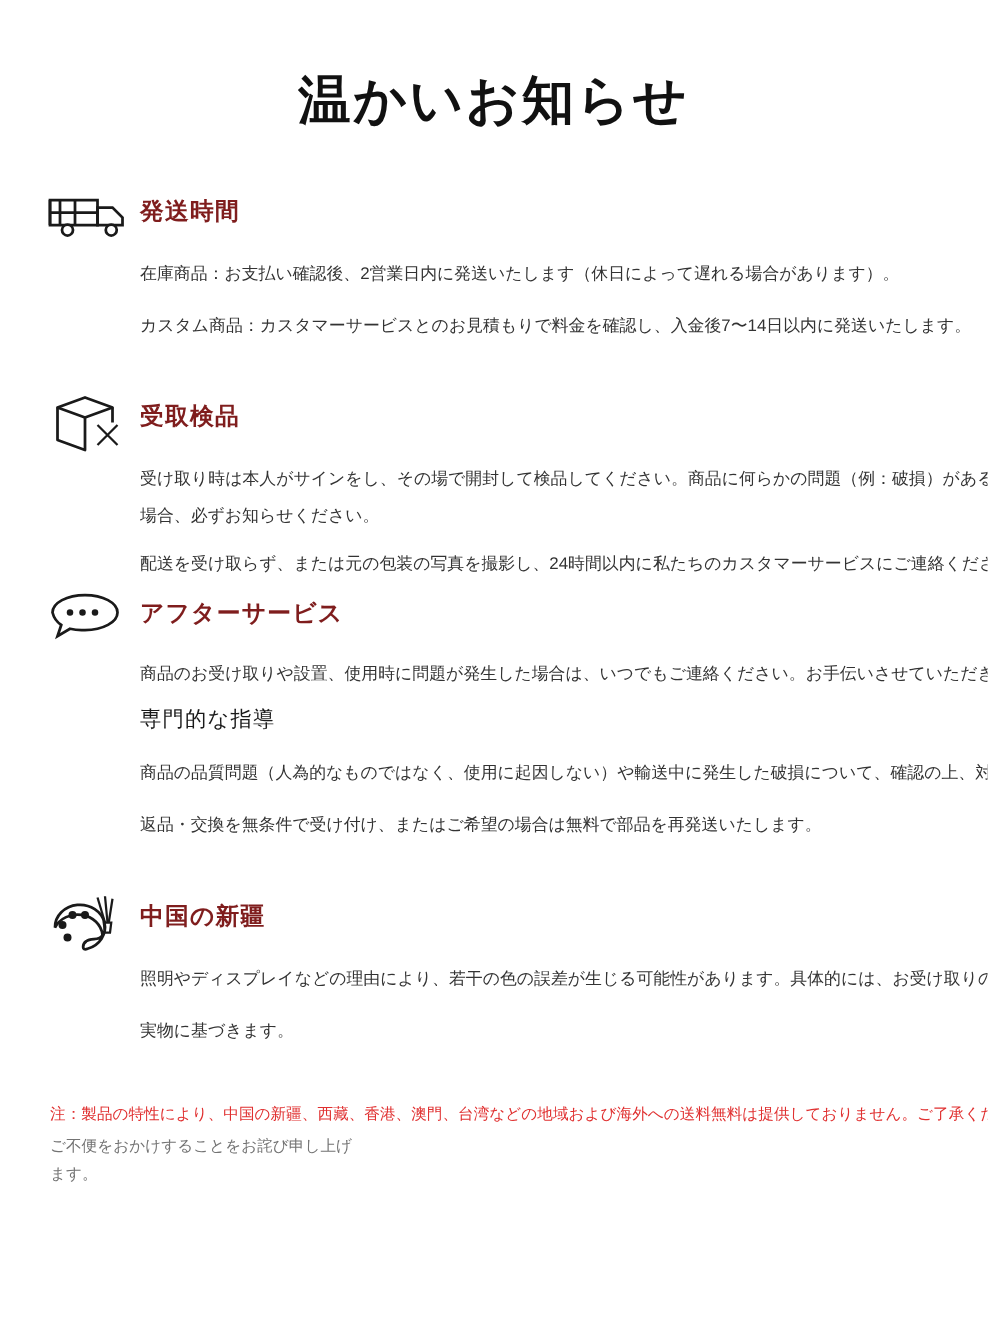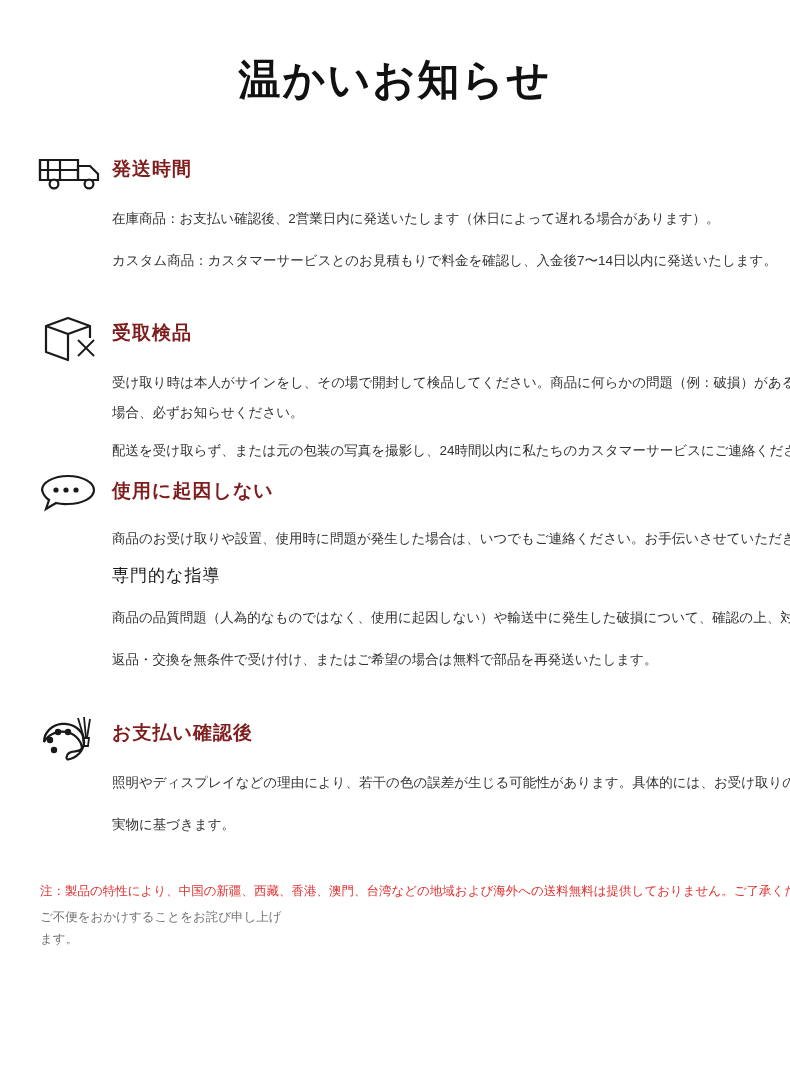--- a/index.html
+++ b/index.html
@@ -169,21 +169,21 @@
           <g fill="none" stroke="#1a1a1a" stroke-width="2.2">
             <path d="M8 20 a26 14 0 1 1 26 14 a40 40 0 0 1 -12 -1 l-10 6 l3 -9 a17 17 0 0 1 -7 -10 Z"></path>
           </g>
           <g fill="#1a1a1a">
             <circle cx="22" cy="20" r="2.6"></circle>
             <circle cx="32" cy="20" r="2.6"></circle>
             <circle cx="42" cy="20" r="2.6"></circle>
           </g>
         </svg>
       </div>
-      <div class="sec-title">使用に起因しない</div>
+      <div class="sec-title">アフターサービス</div>
     </div>
     <div class="sec-body" style="top:54px;">
       <div class="para">商品のお受け取りや設置、使用時に問題が発生した場合は、いつでもご連絡ください。お手伝いさせていただきます。</div>
       <div class="sub-title">専門的な指導</div>
       <div class="para" style="margin-top:16px;">商品の品質問題（人為的なものではなく、使用に起因しない）や輸送中に発生した破損について、確認の上、対応します。</div>
       <div class="para" style="margin-top:12px;">返品・交換を無条件で受け付け、またはご希望の場合は無料で部品を再発送いたします。</div>
     </div>
   </div>
 
   <div class="section" style="top:712px;">
@@ -200,21 +200,21 @@
             <circle cx="20" cy="38" r="3.2"></circle>
           </g>
           <g fill="none" stroke="#1a1a1a" stroke-width="1.8">
             <path d="M44 6 L50 26"></path>
             <path d="M50 5 L52 26"></path>
             <path d="M56 7 L53 26"></path>
             <path d="M49 26 h6 l-1 8 h-4 Z"></path>
           </g>
         </svg>
       </div>
-      <div class="sec-title">お支払い確認後</div>
+      <div class="sec-title">中国の新疆</div>
     </div>
     <div class="sec-body" style="top:56px;">
       <div class="para">照明やディスプレイなどの理由により、若干の色の誤差が生じる可能性があります。具体的には、お受け取りの際に</div>
       <div class="para" style="margin-top:12px;">実物に基づきます。</div>
     </div>
   </div>
 
   <div class="note-red">注：製品の特性により、中国の新疆、西藏、香港、澳門、台湾などの地域および海外への送料無料は提供しておりません。ご了承ください。</div>
   <div class="note-gray">ご不便をおかけすることをお詫び申し上げます。</div>
 

